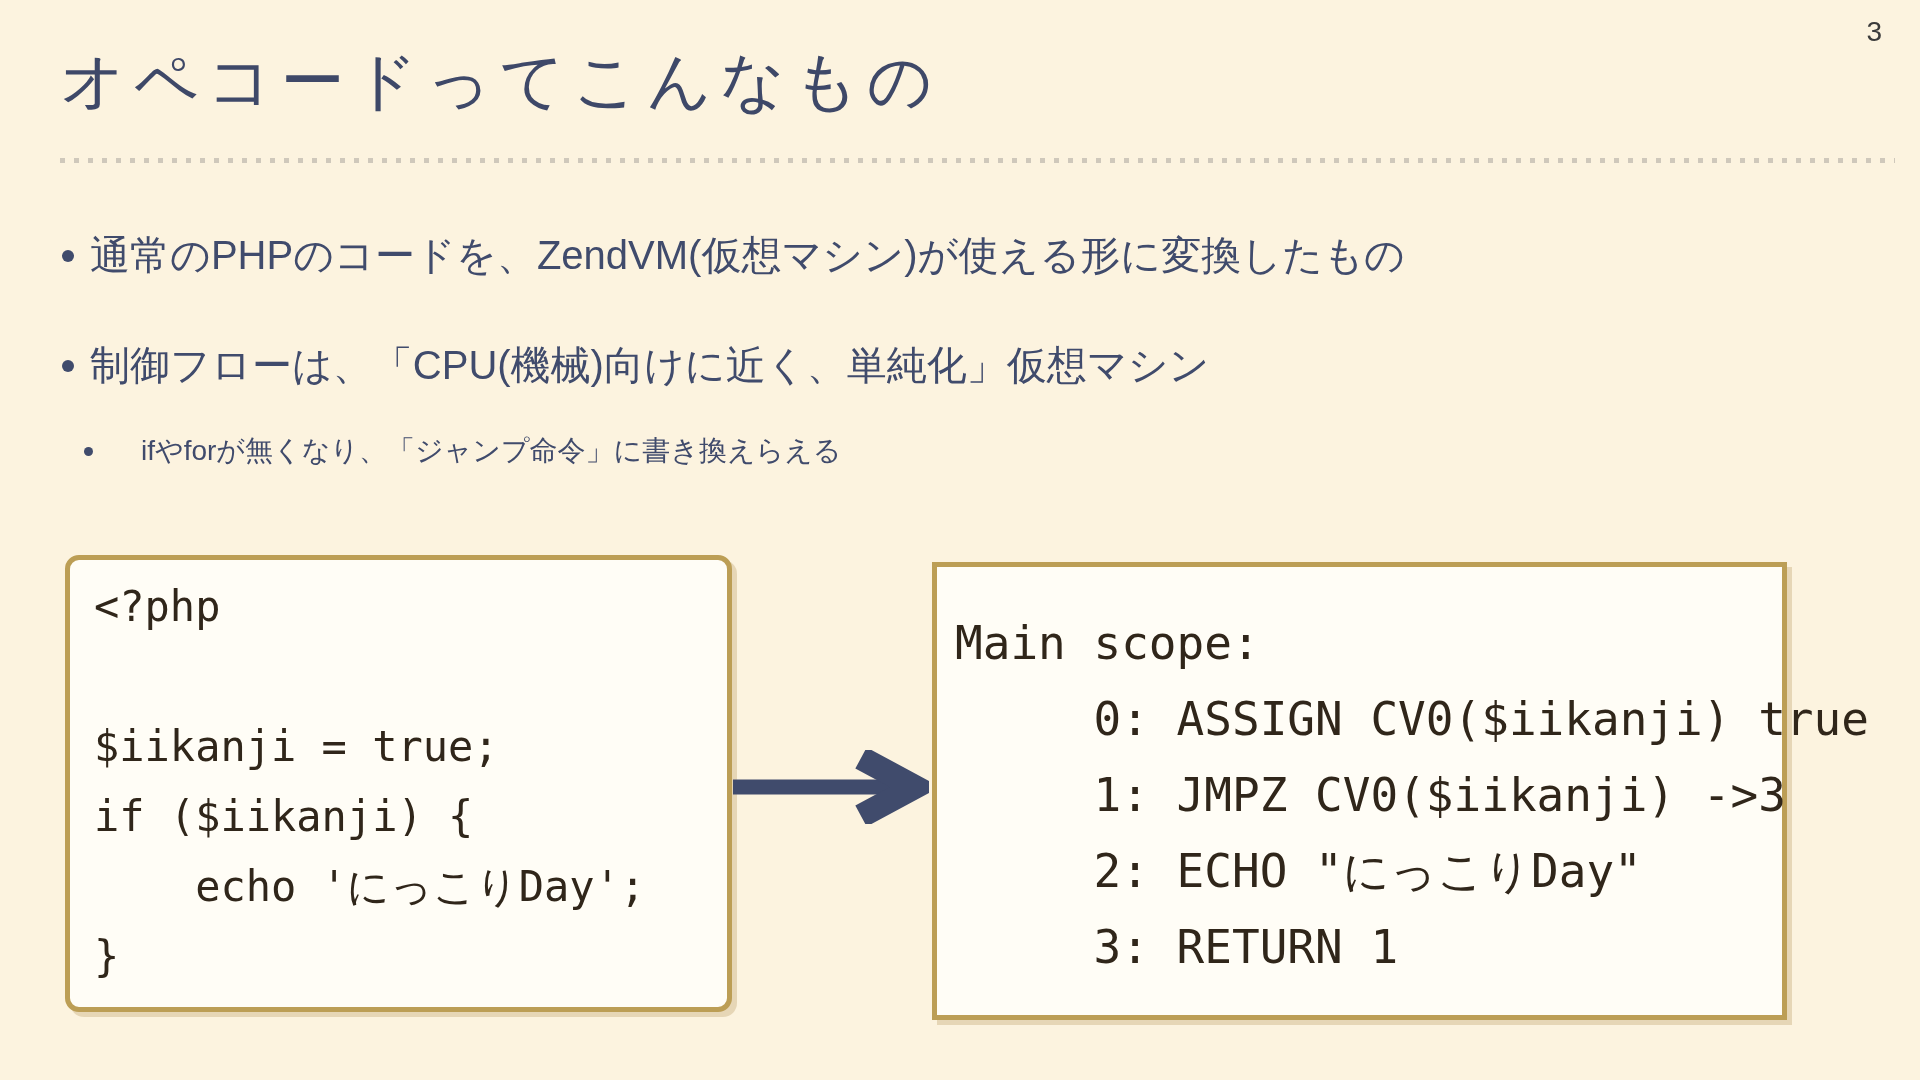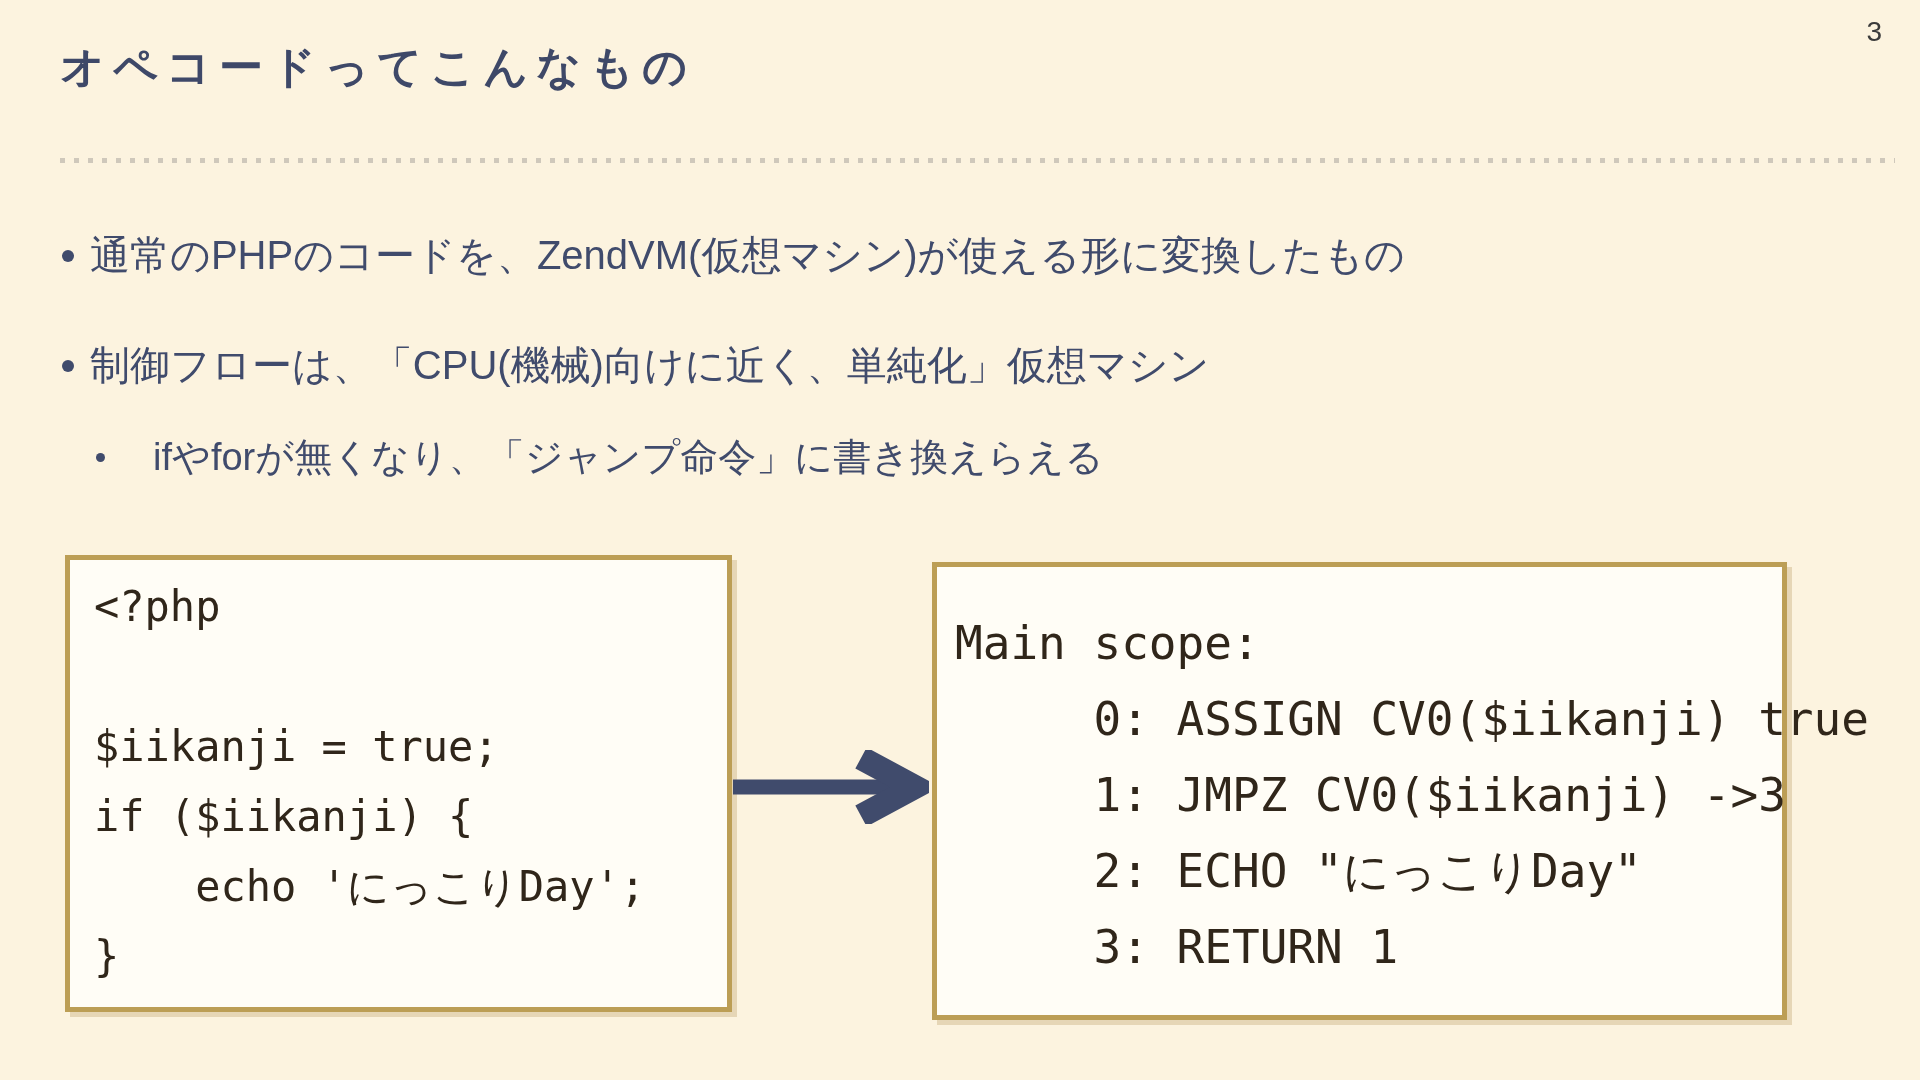--- a/index.html
+++ b/index.html
@@ -24,43 +24,43 @@
     position: absolute;
     top: 16px;
     right: 38px;
     font-size: 28px;
     color: var(--pagenum);
   }
   .slide-title {
     position: absolute;
     left: 60px;
     top: 38px;
-    font-size: 44px;
-    font-weight: bold;
+    font-size: 64px;
+    font-weight: normal;
     letter-spacing: 8px;
     color: var(--title);
     white-space: nowrap;
   }
   .divider {
     position: absolute;
     left: 60px;
     top: 158px;
     width: 1835px;
     height: 5px;
     background: repeating-linear-gradient(90deg, var(--dot) 0 5px, transparent 5px 14px);
   }
   .bullet-row {
     position: absolute;
     display: flex;
     align-items: center;
     color: var(--navy);
     white-space: nowrap;
   }
   .bullet-row.l1 { left: 62px; font-size: 40px; }
-  .bullet-row.l2 { left: 96px; font-size: 38px; }
+  .bullet-row.l2 { left: 84px; font-size: 28px; }
   .b1 { top: 228px; }
   .b2 { top: 338px; }
   .b3 { top: 432px; }
   .dot-marker {
     width: 12px; height: 12px;
     border-radius: 50%;
     background: var(--navy);
     margin-right: 16px;
     flex: 0 0 auto;
   }
@@ -76,20 +76,21 @@
   }
   .code-box pre {
     font-family: "DejaVu Sans Mono", "Liberation Mono", monospace;
     color: var(--code);
     white-space: pre;
   }
   .box-php {
     left: 65px; top: 555px;
     width: 667px; height: 457px;
     padding: 12px 0 0 24px;
+    border-radius: 14px;
   }
   .box-php pre { font-size: 42px; line-height: 70px; }
   .box-opcodes {
     left: 932px; top: 562px;
     width: 855px; height: 458px;
     padding: 38px 0 0 18px;
   }
   .box-opcodes pre { font-size: 46px; line-height: 76px; }
   .transform-arrow {
     position: absolute;

